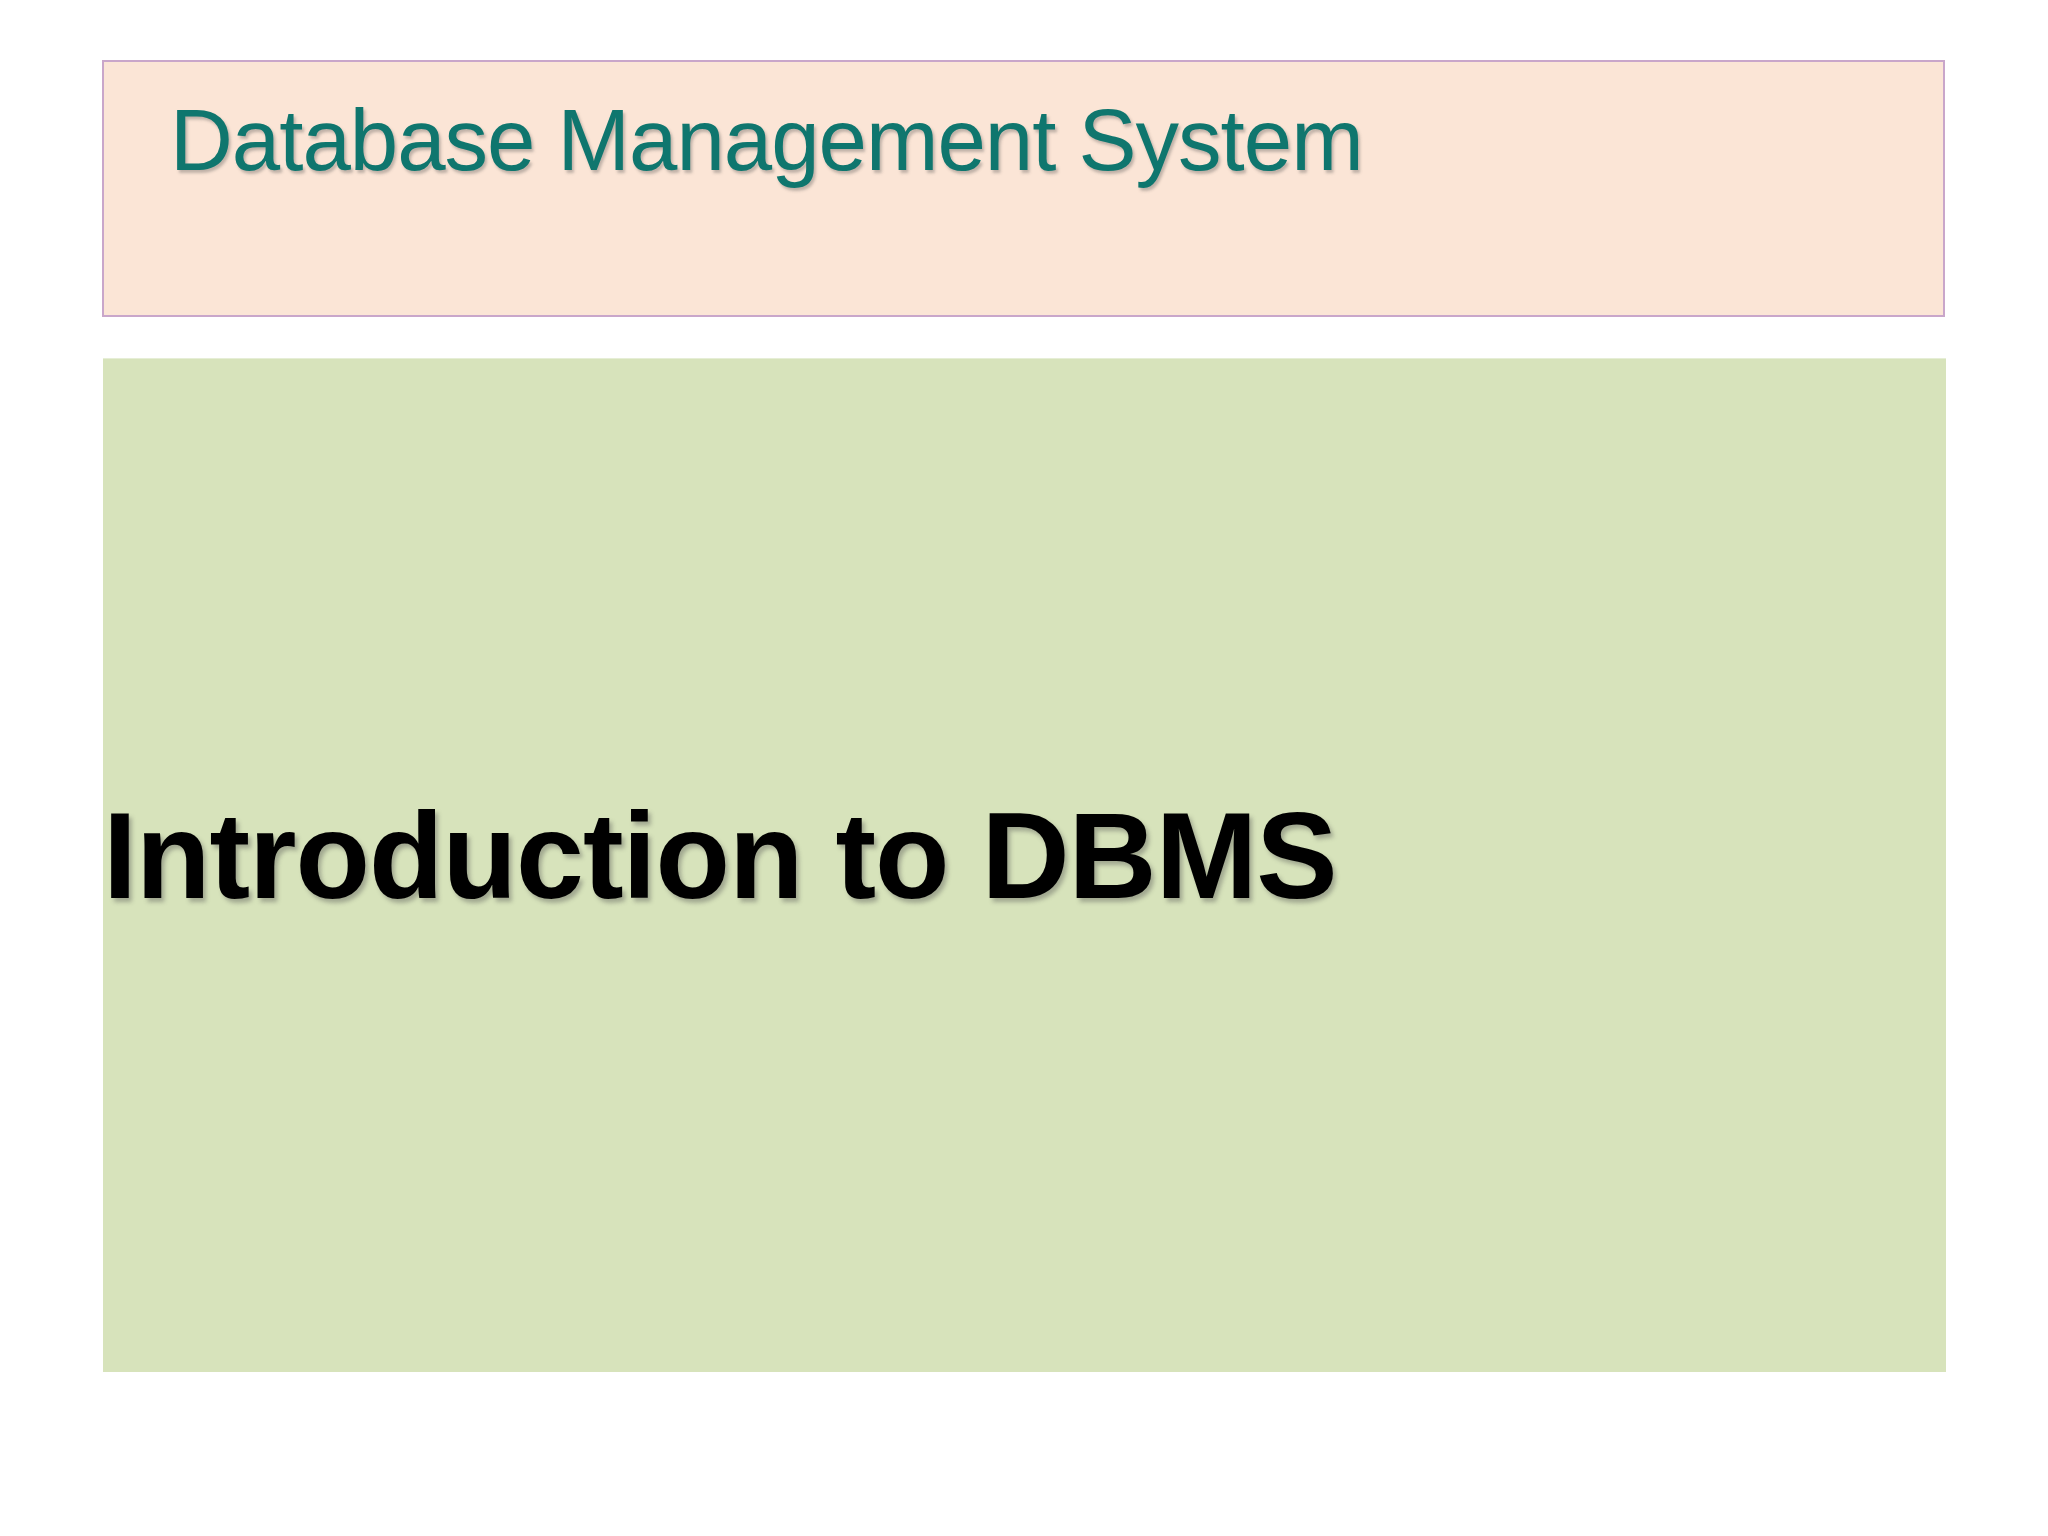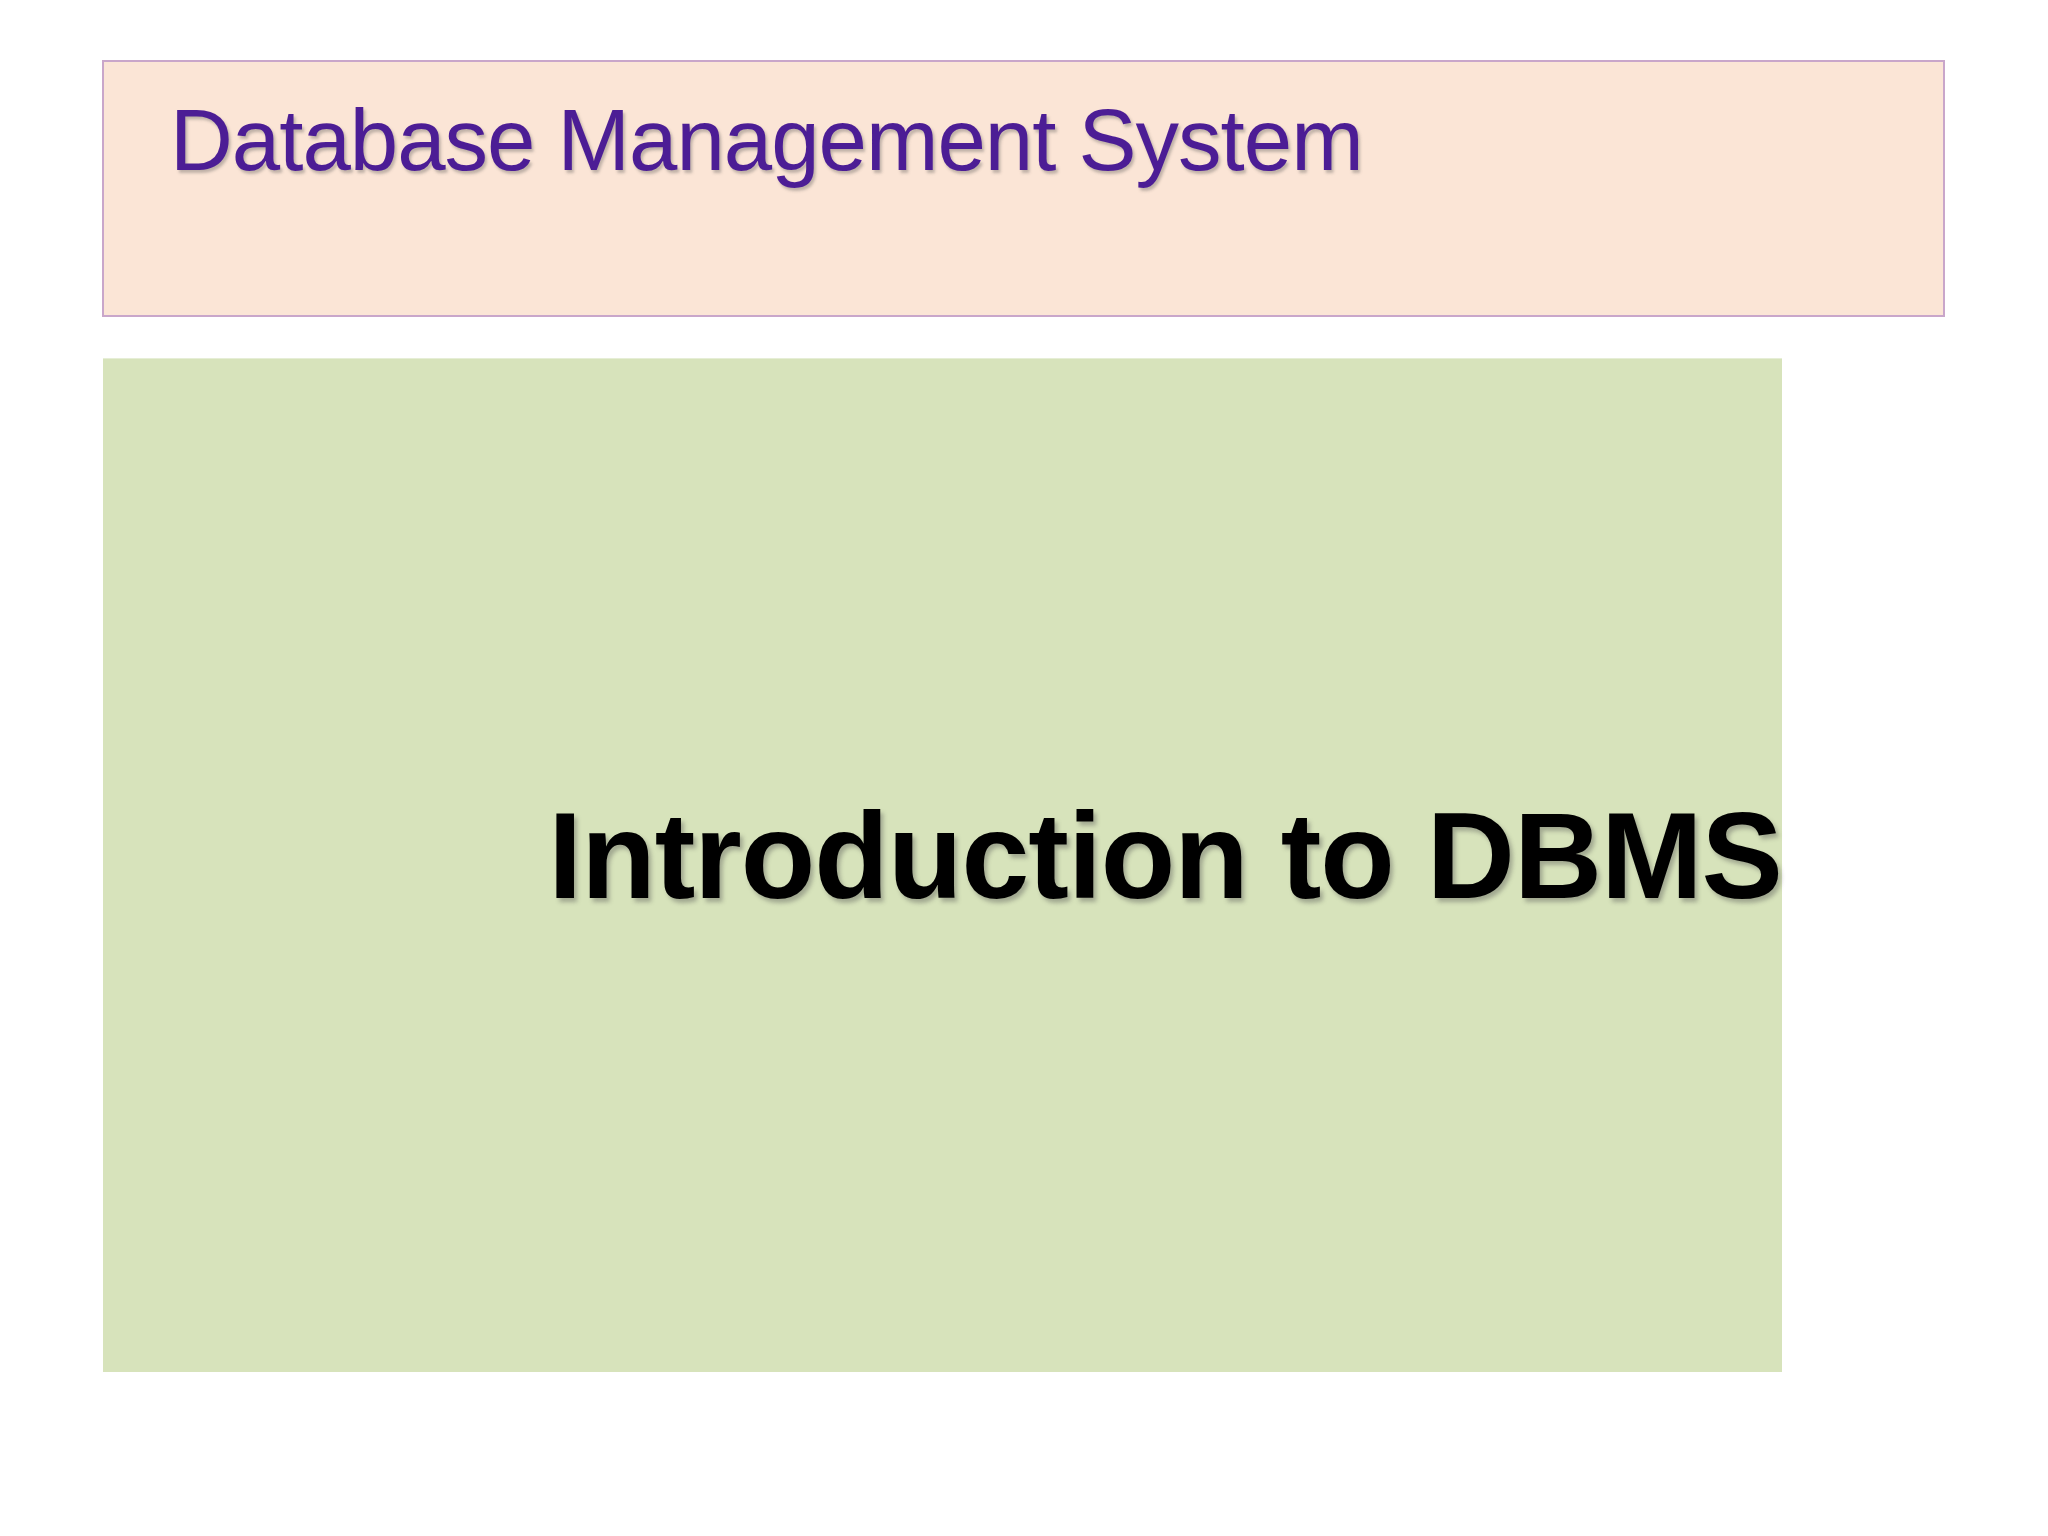--- a/index.html
+++ b/index.html
@@ -23,37 +23,37 @@
     height: 257px;
     box-sizing: border-box;
     background: #fbe5d6;
     border: 2px solid #c9a6ca;
   }
   .header-title {
     padding: 34px 0 0 66px;
     font-size: 87px;
     line-height: 1;
     font-weight: 400;
-    color: #4c1d95;
+    color: #0f766e;
     letter-spacing: -1px;
     text-shadow: 2px 3px 3px rgba(80, 80, 80, 0.35);
     white-space: nowrap;
   }
   .content-box {
     position: absolute;
     left: 103px;
     top: 358px;
-    width: 1679px;
+    width: 1843px;
     height: 1014px;
     box-sizing: border-box;
     background: #d7e3bb;
     border-top: 1px solid #e6eed6;
     display: flex;
     align-items: center;
-    justify-content: flex-end;
+    justify-content: flex-start;
   }
   .slide-title {
     font-size: 122px;
     line-height: 1;
     font-weight: 700;
     color: #000000;
     letter-spacing: -1px;
     margin-bottom: 20px;
     text-shadow: 3px 4px 4px rgba(80, 80, 80, 0.4);
     white-space: nowrap;

